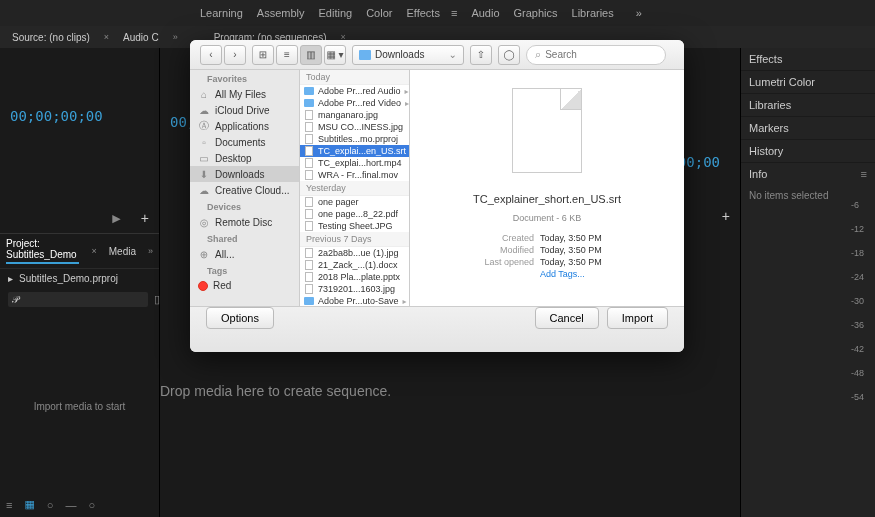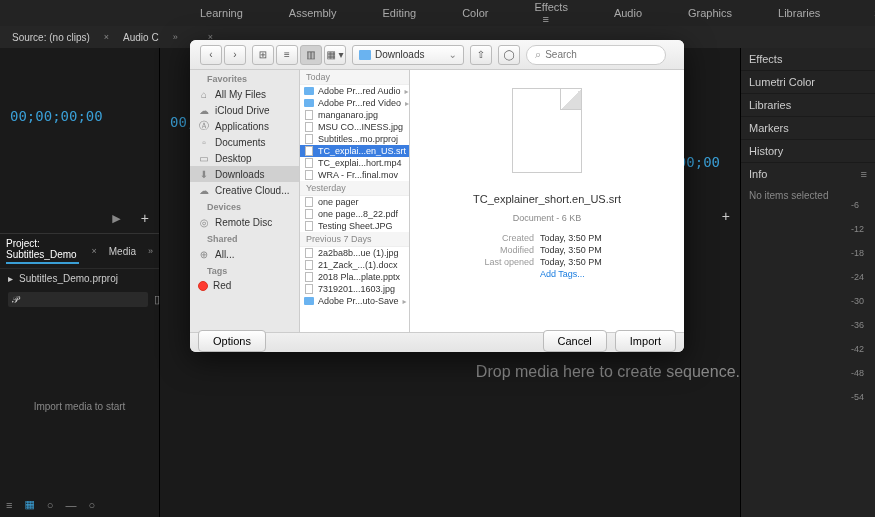--- a/index.html
+++ b/index.html
@@ -1,17 +1,17 @@
 <!DOCTYPE html>
 <html><head>
 <meta charset="utf-8">
 <style>
 *{margin:0;padding:0;box-sizing:border-box;font-family:-apple-system,BlinkMacSystemFont,"Segoe UI",sans-serif}
 body{background:#1e1e1e;color:#ccc;font-size:11px;width:875px;height:517px;overflow:hidden;position:relative}
-.top-menu{height:26px;background:#232323;display:flex;align-items:center;padding-left:200px;gap:46px}
+.top-menu{height:26px;background:#232323;display:flex;align-items:center;padding-left:200px;gap:14px}
 .top-menu span{color:#aaa;font-size:11px;cursor:pointer}
 .top-menu span.active{color:#fff}
 .chev{color:#888;margin-left:8px}
 .workspace-bar{height:22px;background:#262626;display:flex;align-items:center}
 .ws-left{display:flex;align-items:center;gap:8px;padding-left:6px}
 .ws-right{display:flex;align-items:center;gap:8px;padding-left:30px}
 .ws-tab{color:#ccc;font-size:10px;padding:3px 6px}
 .ws-close{color:#888;font-size:9px}
 .main-area{display:flex;height:calc(100% - 48px)}
 .left-col{width:160px;background:#1a1a1a;border-right:1px solid #000;position:relative}
@@ -26,21 +26,21 @@
 .proj-file{display:flex;align-items:center;padding:4px 8px;gap:6px;font-size:10px;color:#ccc}
 .search-row{display:flex;align-items:center;padding:4px 8px;gap:6px}
 .search-input{flex:1;background:#2a2a2a;border:none;color:#ccc;padding:2px 4px;font-size:10px;border-radius:2px}
 .bin-icon{color:#888;cursor:pointer}
 .import-hint{text-align:center;color:#888;font-size:10px;margin-top:90px}
 .bottom-toolbar{position:absolute;bottom:6px;left:6px;display:flex;gap:12px;align-items:center}
 .bottom-toolbar span{color:#888;cursor:pointer}
 .center-col{flex:1;background:#1a1a1a;position:relative}
 .timecode2{color:#3a9fd6;font-size:14px;padding:66px 0 0 10px;font-family:monospace}
 .center-plus{position:absolute;top:160px;right:10px;color:#ccc;font-size:14px;cursor:pointer}
-.drop-hint{position:absolute;top:315px;width:100%;text-align:right;color:#888;font-size:16px}
+.drop-hint{position:absolute;top:335px;width:100%;text-align:left;color:#888;font-size:14px}
 .right-col{width:135px;background:#232323;border-left:1px solid #000}
 .right-panel-hdr{padding:5px 8px;color:#ccc;font-size:11px;border-bottom:1px solid #1a1a1a}
 .info-hdr{display:flex;justify-content:space-between;align-items:center;padding:5px 8px}
 .info-hamburger{color:#888;cursor:pointer}
 .no-items{padding:5px 8px;color:#888;font-size:10px}
 .time-ruler{position:absolute;right:0;top:200px;width:28px;display:flex;flex-direction:column;gap:14px}
 .tick{color:#888;font-size:9px;text-align:left;padding-left:4px}
 
 
 .dialog{position:absolute;top:40px;left:190px;width:494px;height:312px;background:#f0f0f0;border-radius:6px;box-shadow:0 8px 30px rgba(0,0,0,.6);display:flex;flex-direction:column;overflow:hidden;color:#333}
@@ -69,21 +69,21 @@
 .file-glyph{width:8px;height:10px;background:#fff;border:1px solid #bbb}
 .preview{flex:1;background:#fff;display:flex;flex-direction:column;align-items:center;padding:10px}
 .file-preview-icon{width:70px;height:85px;background:#fff;border:1px solid #ccc;position:relative;margin-top:8px}
 .file-preview-icon::before{content:"";position:absolute;top:0;right:0;width:20px;height:20px;background:linear-gradient(135deg,transparent 50%,#ddd 50%);border-left:1px solid #ccc;border-bottom:1px solid #ccc}
 .preview-name{font-size:11px;margin-top:20px;color:#333}
 .preview-meta{font-size:9px;color:#888;margin-top:8px;text-align:center}
 .meta-row{display:flex;gap:6px;justify-content:center;margin-top:2px}
 .meta-label{color:#999;text-align:right;width:60px}
 .meta-val{color:#333;text-align:left;width:80px}
 .add-tags{color:#1a7de0;cursor:pointer}
-.dlg-footer{height:20px;background:linear-gradient(#f0f0f0,#e4e4e4);border-top:1px solid #ccc;display:flex;align-items:flex-end;padding:0 8px;gap:8px}
+.dlg-footer{height:46px;background:linear-gradient(#f0f0f0,#e4e4e4);border-top:1px solid #ccc;display:flex;align-items:flex-start;padding:0 16px;gap:8px}
 .dlg-footer .spacer{flex:1}
 .dlg-btn{padding:4px 14px;background:linear-gradient(#fff,#e8e8e8);border:1px solid #bbb;border-radius:4px;font-size:11px;cursor:pointer}
 .dlg-btn.primary{font-weight:500}
 .tool-strip{position:absolute;left:174px;top:196px;display:flex;flex-direction:column;gap:6px}
 .tool-strip span{color:#888;font-size:12px;cursor:pointer}
 .tool-strip span.active{color:#3a9fd6}
 </style>
 </head>
 <body>
 
@@ -100,20 +100,21 @@
 </div>
 
 <div class="workspace-bar">
   <div class="ws-left">
     <span class="ws-tab">Source: (no clips)</span>
     <span class="ws-close">×</span>
     <span class="ws-tab">Audio C</span>
     <span class="ws-close">»</span>
   </div>
   <div class="ws-right">
+    <span class="ws-tab">Program: (no sequences)</span>
     <span class="ws-close">×</span>
   </div>
 </div>
 
 <div class="main-area">
   <div class="left-col">
     <div class="timecode">00;00;00;00</div>
     <div class="play-controls">
       <span class="play-btn">▶</span>
       <span class="plus-btn">+</span>

